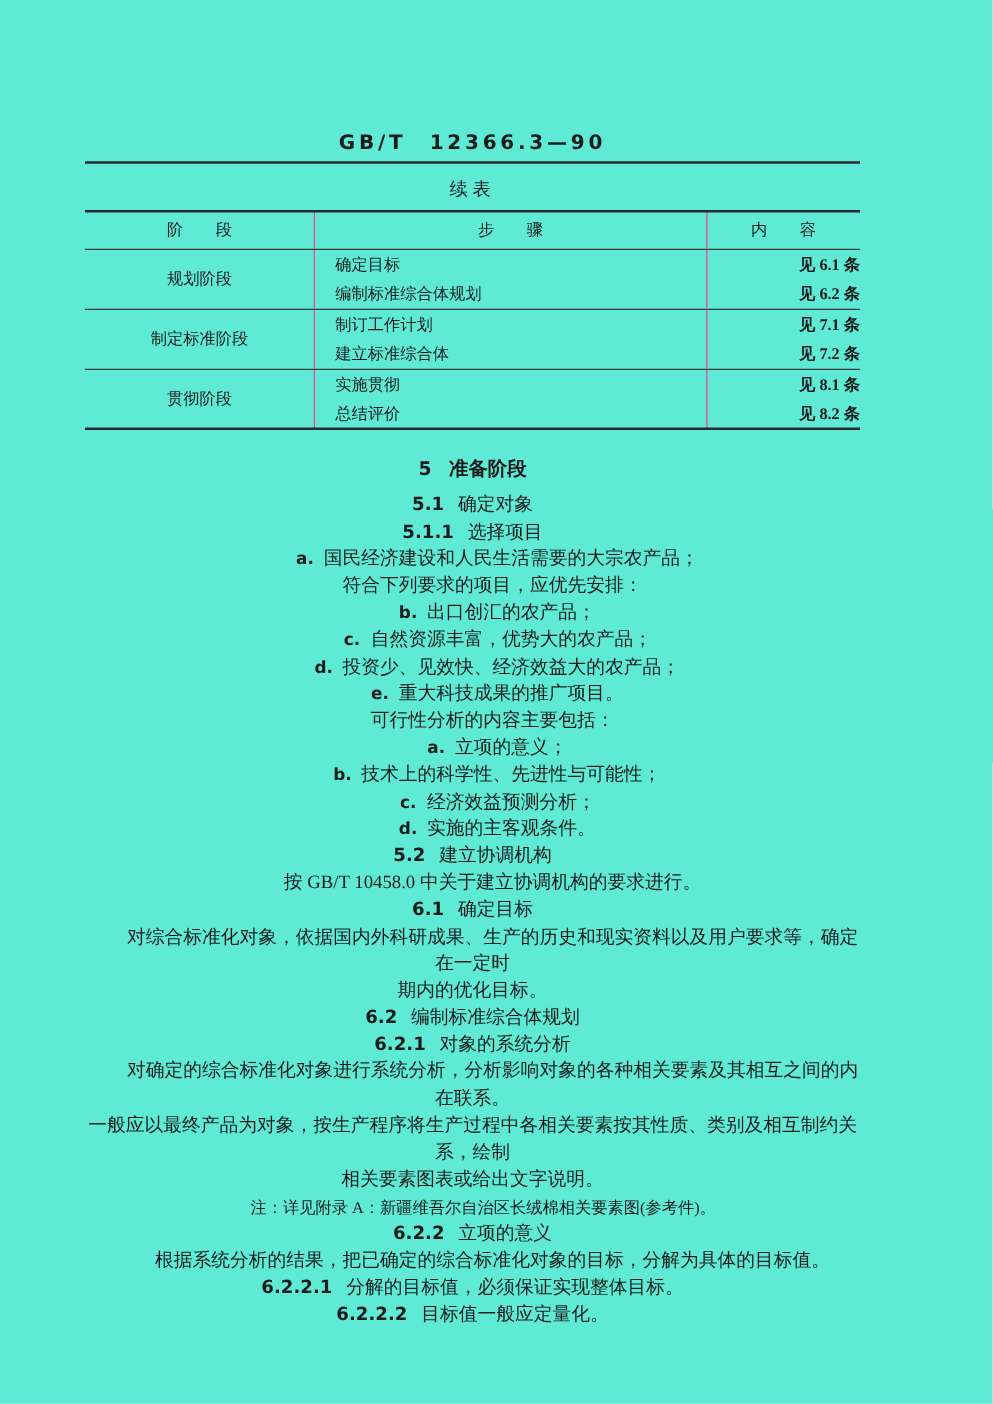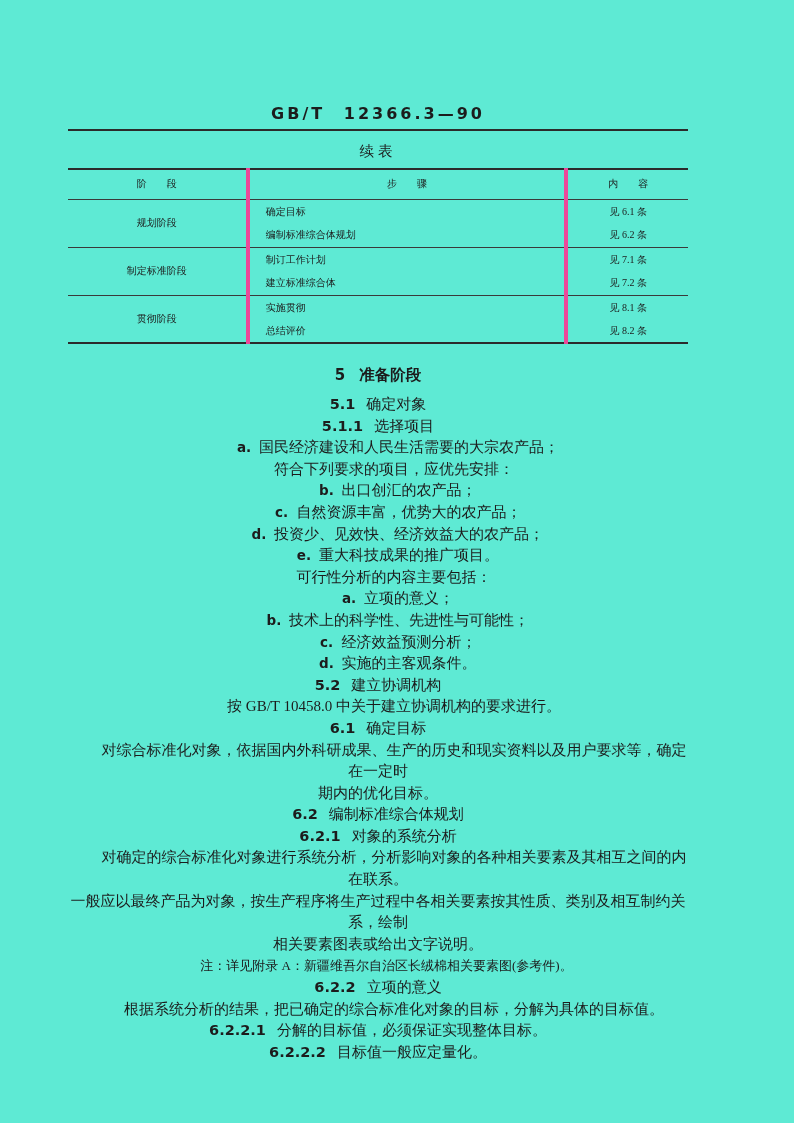--- a/index.html
+++ b/index.html
@@ -25,36 +25,36 @@
     letter-spacing:3px;
     word-spacing:10px;
   }
   .top-rule { margin-top:6px; border-top:2px solid #2b2b2b; }
   .cont-label { margin-top:11px; text-align:center; font-size:14.5px; letter-spacing:4px; }
 
   table.std {
     margin-top:7px;
     width:620px;
     border-collapse:collapse;
-    font-size:10px;
+    font-size:13px;
     border-top:2px solid #2b2b2b;
     border-bottom:2px solid #2b2b2b;
   }
   table.std th, table.std td { border-bottom:1px solid #3a3a3a; }
   table.std th {
     height:30px;
     font-weight:normal;
     text-align:center;
     vertical-align:middle;
   }
   table.std td { height:48px; vertical-align:middle; }
-  .col-divide { border-left:4px solid #ec4899; }
+  .col-divide { border-left:1px solid #ec4899; }
   td.stage { text-align:center; }
   td.steps { padding-left:16px; line-height:23px; }
-  td.refs  { text-align:center; line-height:23px; }
+  td.refs  { text-align:right; line-height:23px;font-weight:bold; }
   tr.last td { border-bottom:none; }
 
   .body-block { margin-top:20px; }
   .line { line-height:21.6px; min-height:21.6px;text-align:center; }
   .num {
     font-family:"DejaVu Sans","Liberation Sans",sans-serif;
     font-weight:bold;
     font-size:14.5px;
     margin-right:11px;
   }

